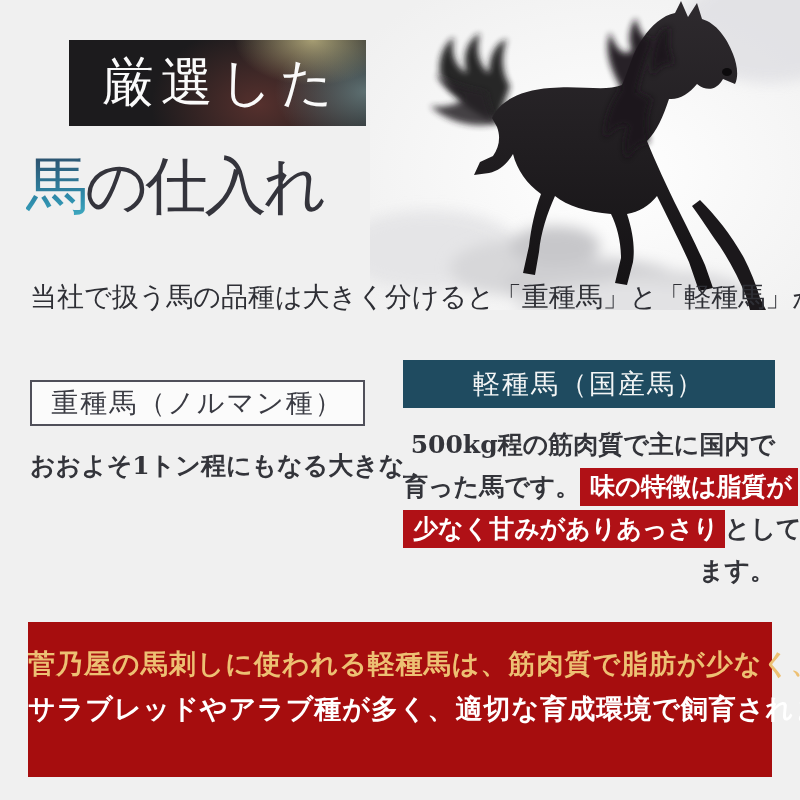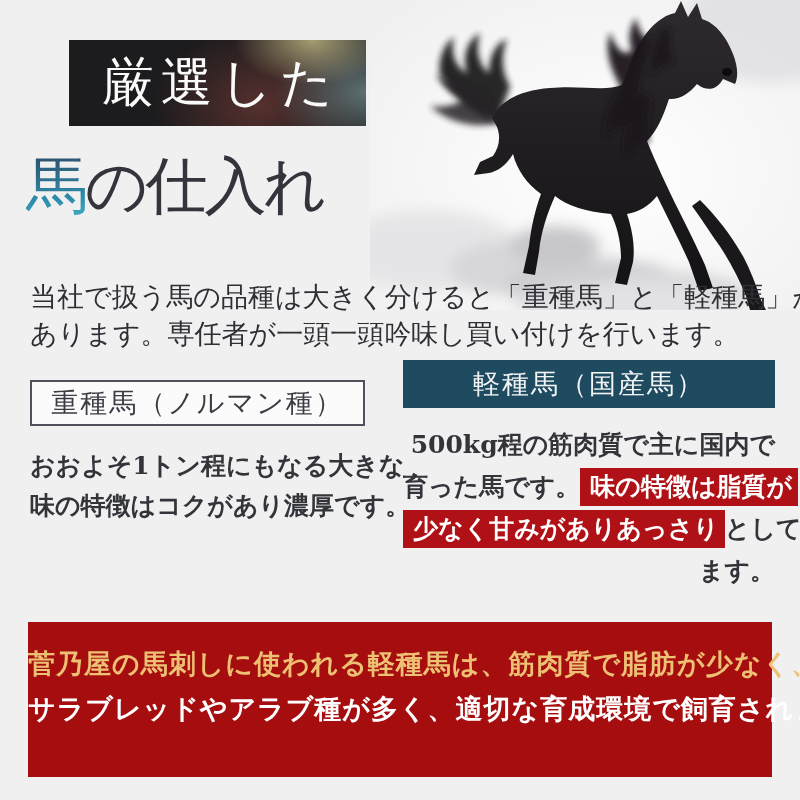--- a/index.html
+++ b/index.html
@@ -189,28 +189,26 @@
   </div>
 
   <div class="banner">
     <div class="banner-text">厳選した</div>
   </div>
 
   <div class="title"><span class="title-accent">馬</span><span>の仕入れ</span></div>
 
   <div class="intro">
     <div>当社で扱う馬の品種は大きく分けると「重種馬」と「軽種馬」が</div>
-    <div>あります。専任者が一頭一頭吟味し買い付けを行います。</div>
   </div>
 
   <div class="col-left">
     <div class="header-outline">重種馬（ノルマン種）</div>
     <div class="col-body">
       <div class="bl">おおよそ1トン程にもなる大きな</div>
-      <div class="bl">味の特徴はコクがあり濃厚です。</div>
     </div>
   </div>
 
   <div class="col-right">
     <div class="header-navy">軽種馬（国産馬）</div>
     <div class="col-body">
       <div class="bl">500kg程の筋肉質で主に国内で</div>
       <div class="bl"><span>育った馬です。</span><span class="hl">味の特徴は脂質が</span></div>
       <div class="bl"><span class="hl">少なく甘みがありあっさり</span><span>としてい</span></div>
       <div class="bl">ます。</div>

